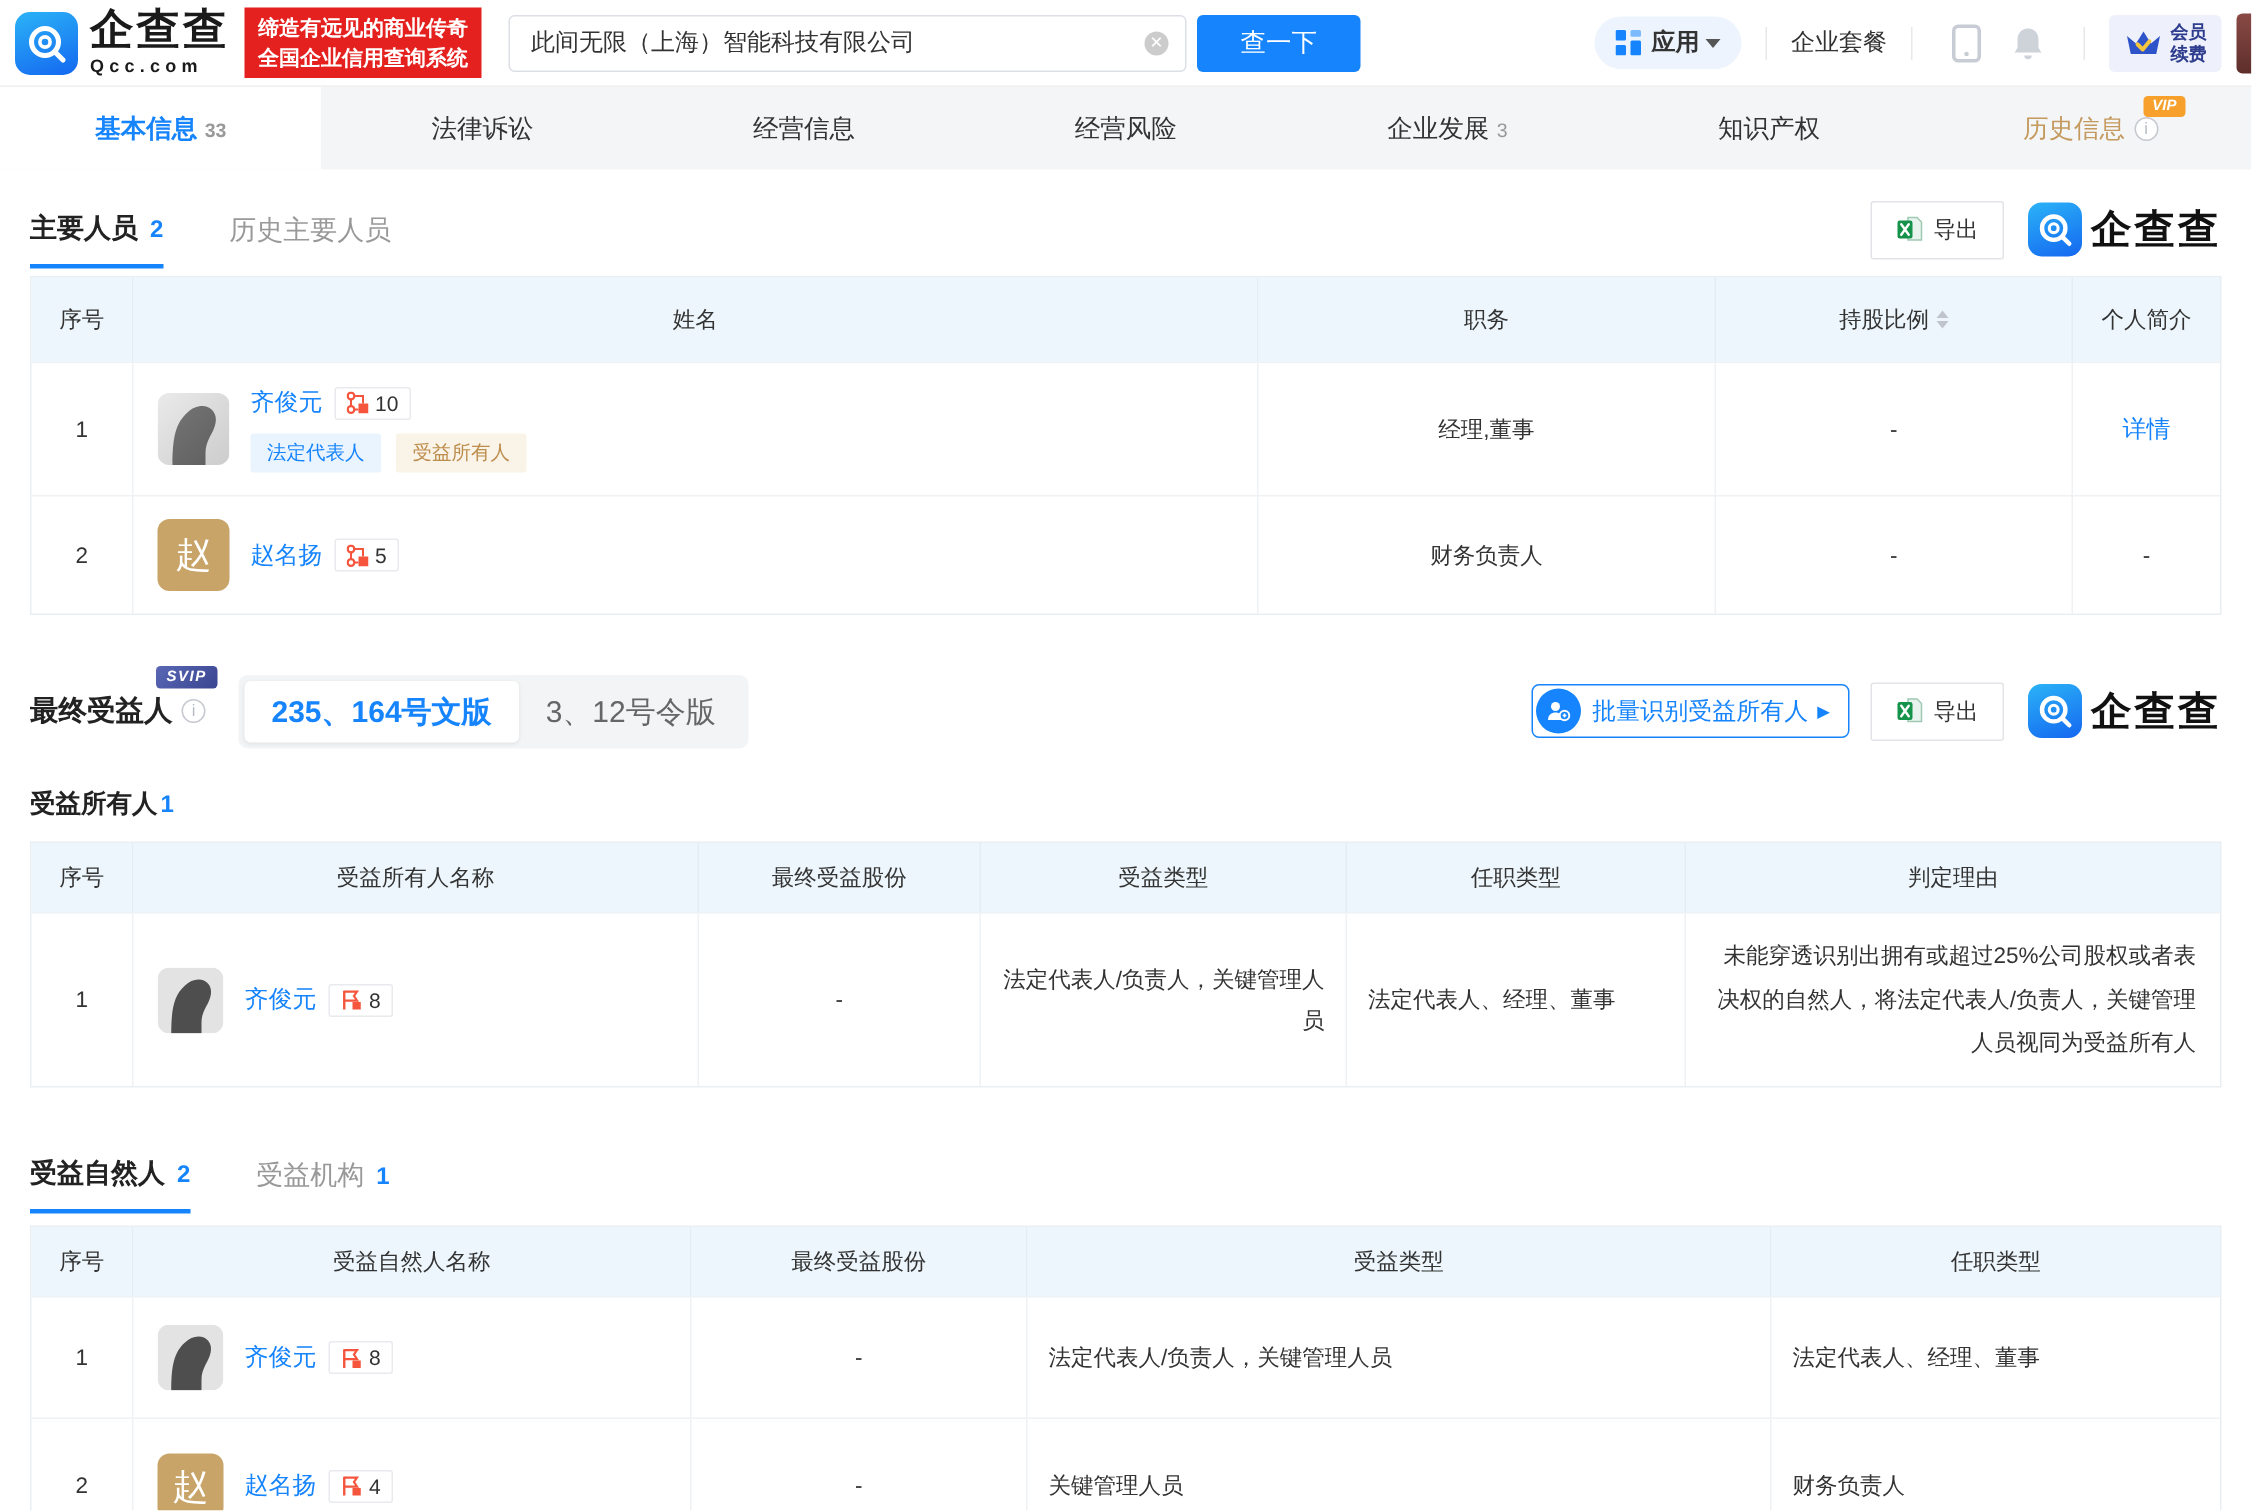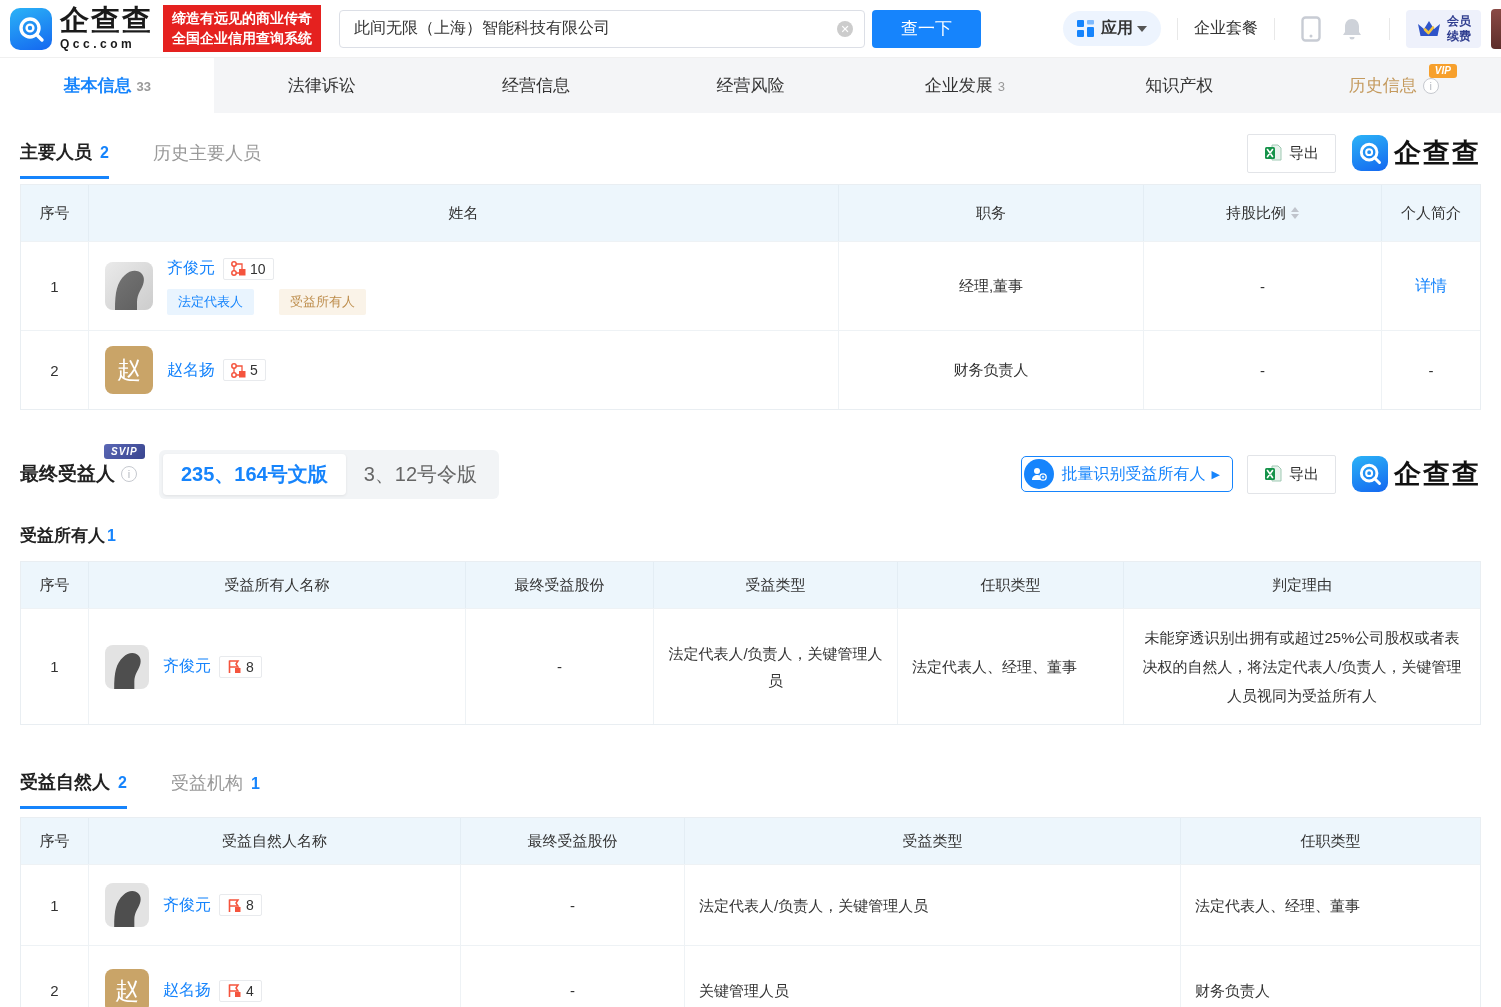--- a/index.html
+++ b/index.html
@@ -8,21 +8,21 @@
 
   
   .hdr { height:57px; display:flex; align-items:center; padding:0 0 0 10px; background:#fff; }
   .logo-wrap { display:flex; align-items:center; }
   .logo-ic { width:42px; height:42px; border-radius:10px; background:linear-gradient(160deg,#2bb3f7,#1467f0); display:flex; align-items:center; justify-content:center; }
   .logo-txt { margin-left:8px; }
   .logo-cn { font-size:29px; font-weight:bold; color:#1a1a1a; letter-spacing:2px; line-height:1; }
   .logo-en { font-size:12px; font-weight:bold; color:#1a1a1a; letter-spacing:3.5px; margin-top:2px; }
   .slogan { margin-left:10px; background:#e5211f; color:#fff; font-size:14px; font-weight:bold; line-height:1.4; padding:4px 9px; }
   .search-wrap { margin-left:18px; display:flex; align-items:center; }
-  .search-box { position:relative; width:526px; }
+  .search-box { position:relative; width:452px; }
   .search-input { width:100%; height:38px; border:1px solid #dcdfe6; border-radius:4px; padding:0 40px 0 14px; font-size:16px; color:#333; font-family:inherit; outline:none; }
   .clear-ic { position:absolute; right:12px; top:11px; width:16px; height:16px; border-radius:50%; background:#ccc; color:#fff; font-size:11px; line-height:16px; text-align:center; cursor:pointer; }
   .search-btn { margin-left:7px; width:109px; height:38px; background:#1684fc; color:#fff; border:none; border-radius:4px; font-size:17px; font-family:inherit; cursor:pointer; }
   .hdr-right { margin-left:auto; display:flex; align-items:center; }
   .apps-chip { display:flex; align-items:center; background:#edf4fe; border-radius:18px; padding:7px 14px; cursor:pointer; }
   .apps-chip .lbl { font-size:16px; color:#333; font-weight:bold; margin:0 4px 0 7px; }
   .caret-down { width:0; height:0; border-left:5px solid transparent; border-right:5px solid transparent; border-top:6px solid #555; }
   .vdiv { width:1px; height:22px; background:#e8e8e8; margin:0 16px; }
   .pkg { font-size:16px; color:#333; cursor:pointer; }
   .hico { margin:0 10px; cursor:pointer; display:flex; align-items:center; }
@@ -67,34 +67,34 @@
   .cell-left { justify-content:flex-start; text-align:left; }
   .name-cell { padding-left:16px; }
   .avatar { width:48px; height:48px; border-radius:8px; overflow:hidden; flex:none; cursor:pointer; }
   .avatar.small { width:44px; height:44px; }
   .avatar-tan { background:#c9a468; color:#fff; display:flex; align-items:center; justify-content:center; font-size:24px; }
   .name-info { margin-left:14px; }
   .name-line { display:flex; align-items:center; }
   .plink { color:#1684fc; font-size:16px; text-decoration:none; cursor:pointer; }
   .rel-badge { display:flex; align-items:center; border:1px solid #e8eaed; border-radius:2px; padding:2px 7px; margin-left:8px; cursor:pointer; }
   .rel-badge span { font-size:14px; color:#333; margin-left:4px; }
-  .tag-line { display:flex; margin-top:9px;gap:15px; }
+  .tag-line { display:flex; margin-top:9px; }
   .tag { font-size:13px; padding:4px 11px; border-radius:2px; margin-right:10px; }
   .tag-blue { color:#1684fc; background:#e9f4fe; }
   .tag-tan { color:#bd8d4c; background:#faf3e8; }
   .sort-ic { display:inline-flex; flex-direction:column; margin-left:5px; }
   .sort-ic i { width:0; height:0; border-left:4px solid transparent; border-right:4px solid transparent; display:block; }
   .sort-up { border-bottom:5px solid #c0c4cc; margin-bottom:2px; }
   .sort-dn { border-top:5px solid #c0c4cc; }
   .t1 .tbody .trow:nth-child(1) .tcell { min-height:89px; }
   .t1 .tbody .trow:nth-child(2) .tcell { min-height:79px; }
   .t2 .tbody .trow .tcell { min-height:112px; }
   .t3 .tbody .trow:nth-child(1) .tcell { min-height:81px; }
   .t3 .tbody .trow:nth-child(2) .tcell { min-height:90px; }
-  .wrap-left { justify-content:flex-start; text-align:center; padding:14px; line-height:27px; }
+  .wrap-left { justify-content:flex-start; text-align:right; padding:14px; line-height:27px; }
   .reason-cell { padding:14px 16px; line-height:29px; }
 
   
   .bene-row { display:flex; align-items:center; margin-top:40px; height:48px; }
   .bene-title-wrap { position:relative; display:flex; align-items:center; }
   .bene-title { font-size:19px; font-weight:bold; color:#222; }
   .svip-badge { position:absolute; top:-17px; left:84px; background:linear-gradient(135deg,#5a67b5,#39458f); color:#fff; font-size:10px; font-weight:bold; font-style:italic; padding:2px 7px; border-radius:3px; letter-spacing:1px; }
   .seg { display:flex; background:#f2f4f6; border-radius:6px; padding:4px; margin-left:22px; }
   .seg-opt { font-size:20px; color:#666; padding:7px 18px; border-radius:4px; cursor:pointer; }
   .seg-opt.active { background:#fff; color:#1684fc; font-weight:bold; box-shadow:0 1px 3px rgba(0,0,0,0.08); }

